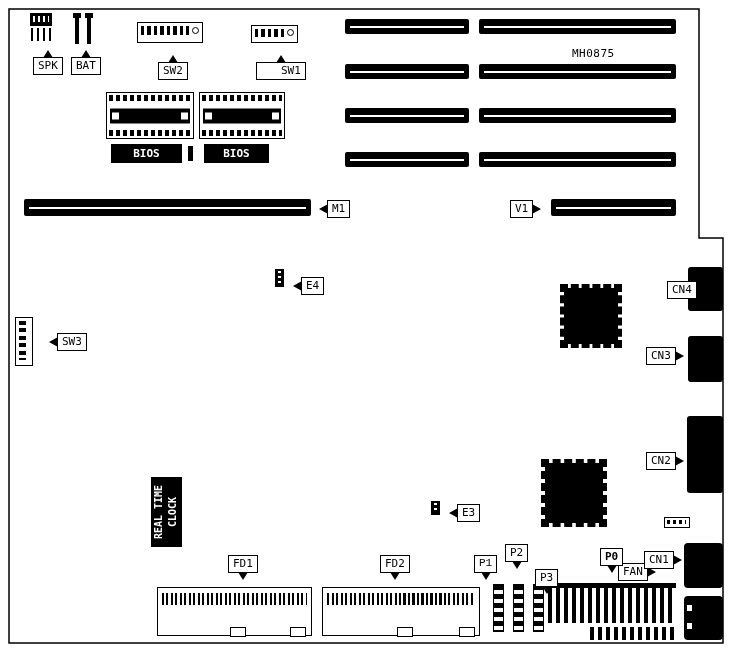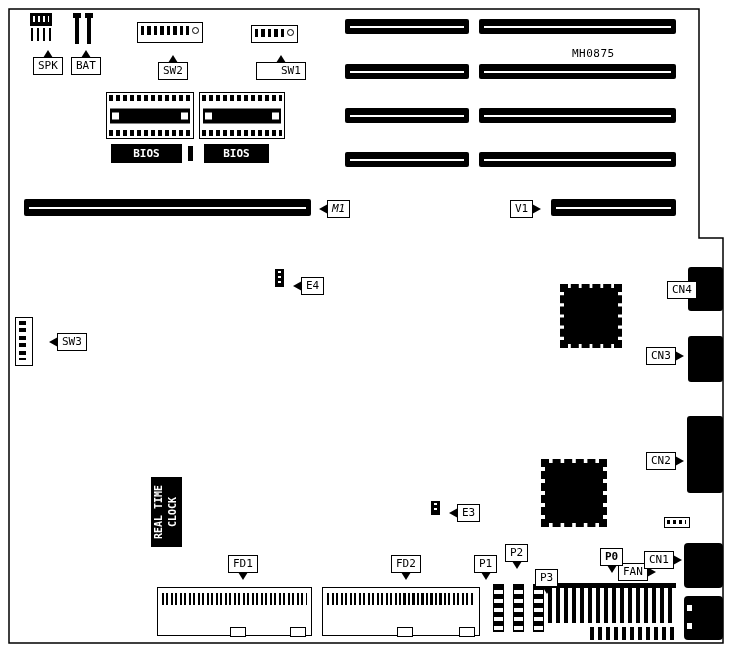--- a/index.html
+++ b/index.html
@@ -160,30 +160,30 @@
   <div class="pcon" style="left:513px;top:584px;"></div>
   <div class="pcon" style="left:533px;top:584px;"></div>
 
   <div class="a" style="left:548px;top:583px;width:128px;height:40px;border-top:5px solid #000;background:repeating-linear-gradient(90deg,#000 0 4px,#fff 4px 8px);"></div>
   <div class="a" style="left:590px;top:627px;width:86px;height:13px;background:repeating-linear-gradient(90deg,#000 0 4px,#fff 4px 8px);"></div>
 
   <div class="lbl" style="left:33px;top:57px;text-align:right;"><span>SPK</span><span class="arr-up"></span></div>
   <div class="lbl" style="left:71px;top:57px;"><span>BAT</span><span class="arr-up"></span></div>
   <div class="lbl" style="left:158px;top:62px;"><span>SW2</span><span class="arr-up"></span></div>
   <div class="lbl" style="left:256px;top:62px;padding-left:24px;"><span>SW1</span><span class="arr-up"></span></div>
-  <div class="lbl" style="left:327px;top:200px;font-style:italic;"><span>M1</span><span class="arr-left"></span></div>
+  <div class="lbl" style="left:327px;top:200px;"><span>M1</span><span class="arr-left"></span></div>
   <div class="lbl" style="left:510px;top:200px;"><span>V1</span><span class="arr-right"></span></div>
   <div class="lbl" style="left:301px;top:277px;"><span>E4</span><span class="arr-left"></span></div>
   <div class="lbl" style="left:57px;top:333px;"><span>SW3</span><span class="arr-left"></span></div>
   <div class="lbl" style="left:646px;top:281px;margin-left:21px;"><span>CN4</span><span class="arr-right"></span></div>
   <div class="lbl" style="left:646px;top:347px;"><span>CN3</span><span class="arr-right"></span></div>
   <div class="lbl" style="left:646px;top:452px;"><span>CN2</span><span class="arr-right"></span></div>
   <div class="lbl" style="left:457px;top:504px;"><span>E3</span><span class="arr-left"></span></div>
   <div class="lbl" style="left:618px;top:515px;margin-top:48px;"><span>FAN</span><span class="arr-right"></span></div>
   <div class="lbl" style="left:644px;top:551px;"><span>CN1</span><span class="arr-right"></span></div>
   <div class="lbl" style="left:228px;top:555px;"><span>FD1</span><span class="arr-down"></span></div>
-  <div class="lbl" style="left:391px;top:555px;"><span>FD2</span><span class="arr-down"></span></div>
-  <div class="lbl" style="left:474px;top:555px;"><span>P1</span><span class="arr-down"></span></div>
+  <div class="lbl" style="left:380px;top:555px;"><span>FD2</span><span class="arr-down"></span></div>
+  <div class="lbl" style="left:474px;top:555px;font-family:Liberation Mono, monospace;"><span>P1</span><span class="arr-down"></span></div>
   <div class="lbl" style="left:505px;top:544px;"><span>P2</span><span class="arr-down"></span></div>
   <div class="lbl" style="left:535px;top:569px;"><span>P3</span><span class="arr-down"></span></div>
   <div class="lbl" style="left:600px;top:548px;font-weight:bold;"><span>P0</span><span class="arr-down"></span></div>
 
 </div>
 
 </body></html>

